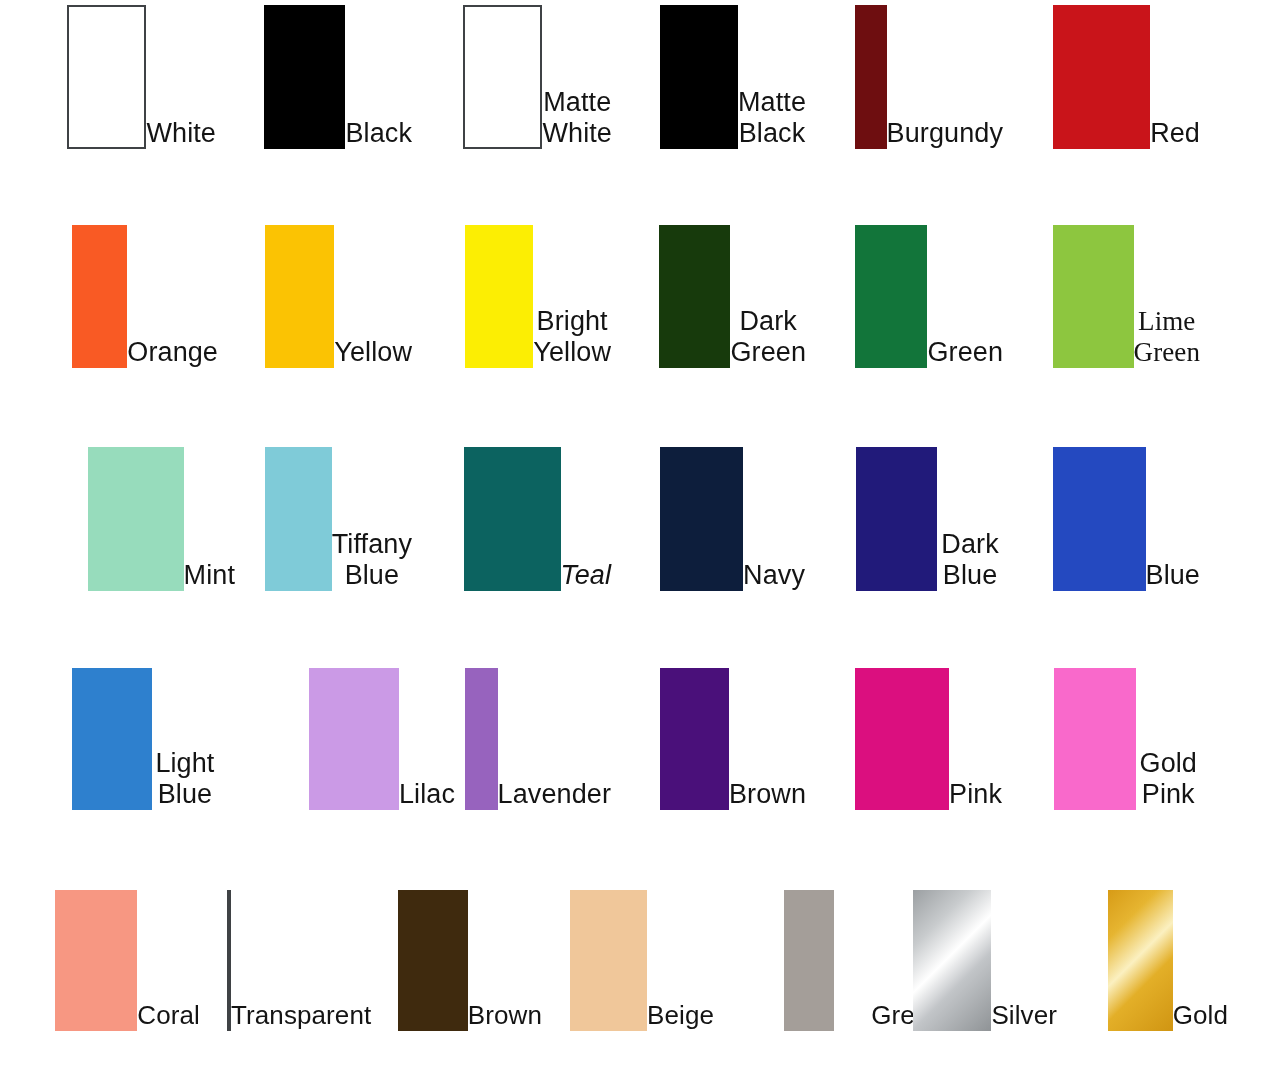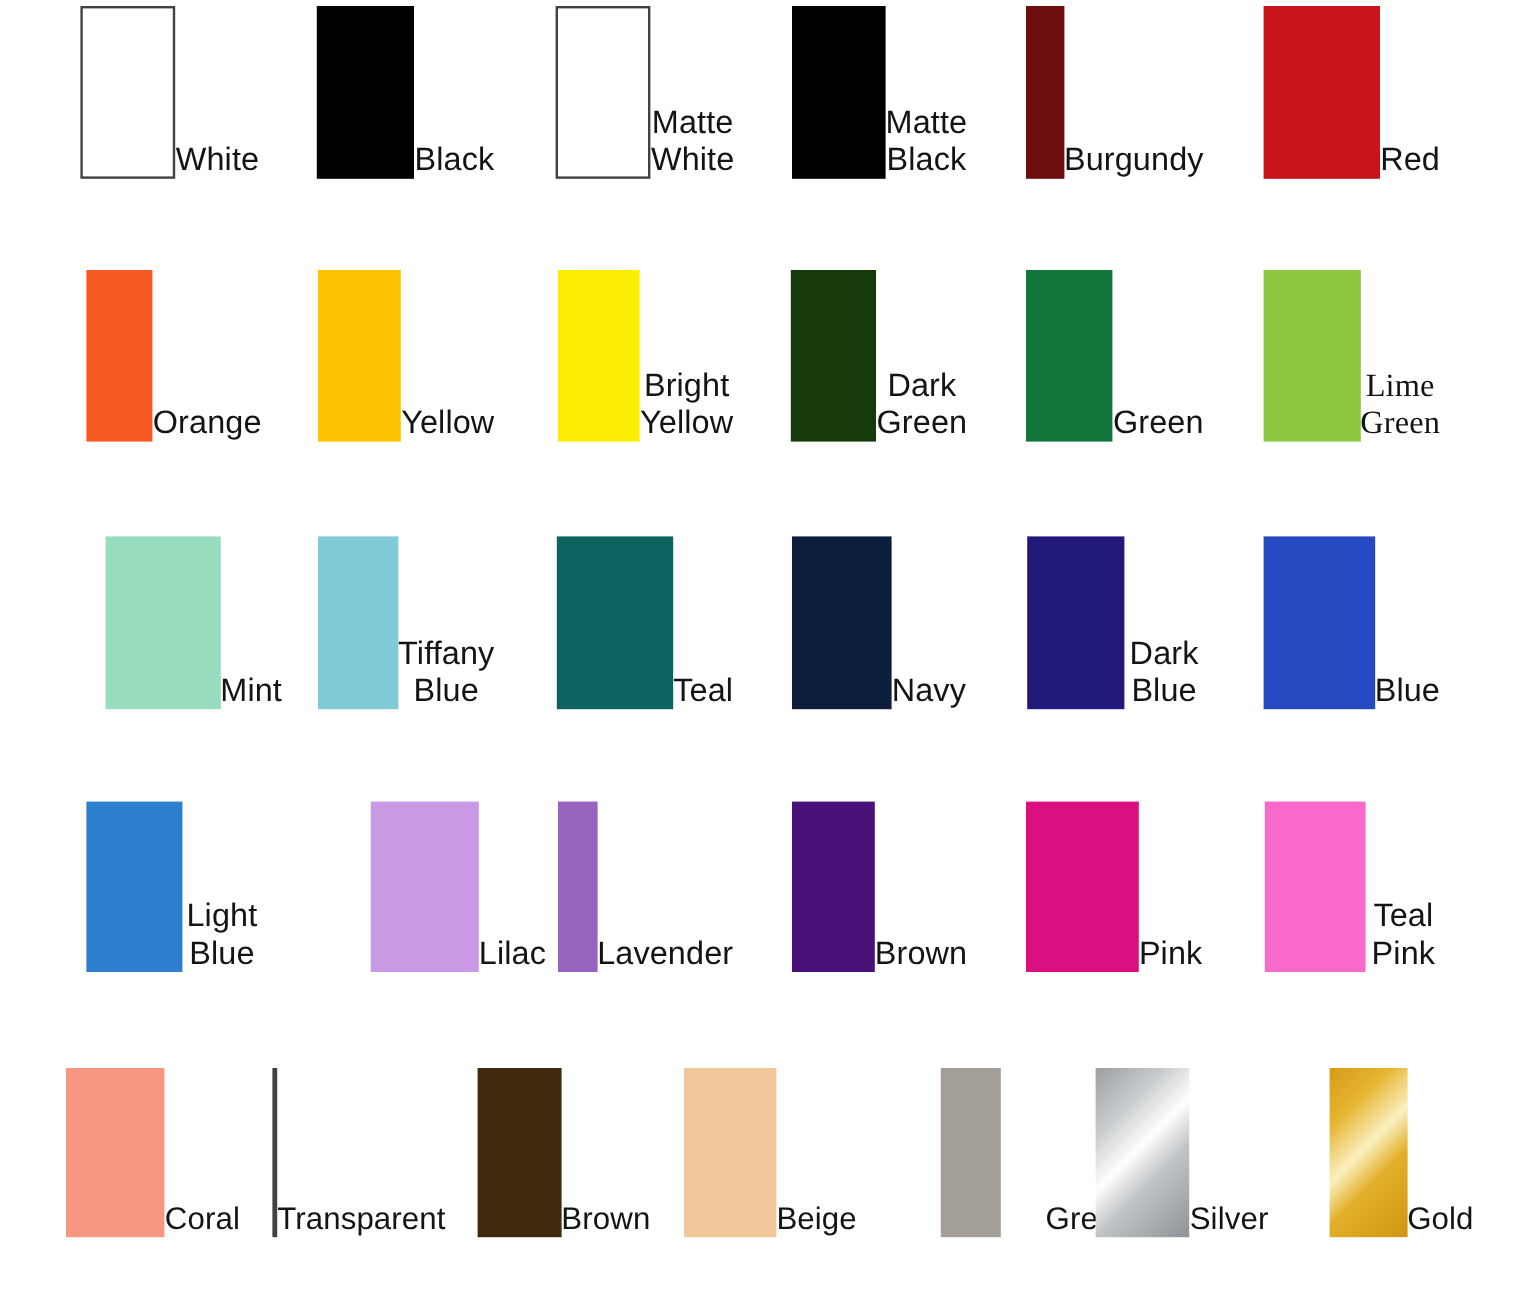--- a/index.html
+++ b/index.html
@@ -126,21 +126,21 @@
     <div class="swatch-row row-3" style="top: 447px;">
       <div class="swatch-cell" style="left: 88px; width: 147px;">
         <div class="chip" title="Mint" style="width: 147px; height: 144px; background: rgb(151, 220, 188);"></div>
         <div class="chip-label">Mint</div>
       </div>
       <div class="swatch-cell" style="left: 265px; width: 147px;">
         <div class="chip" title="Tiffany Blue" style="width: 147px; height: 144px; background: rgb(127, 203, 216);"></div>
         <div class="chip-label">Tiffany
 Blue</div>
       </div>
-      <div class="swatch-cell" style="left: 464px; width: 147px;">
+      <div class="swatch-cell" style="left: 464px; width: 147px; font-style: italic;">
         <div class="chip" title="Teal" style="width: 147px; height: 144px; background: rgb(12, 99, 96);"></div>
         <div class="chip-label">Teal</div>
       </div>
       <div class="swatch-cell" style="left: 660px; width: 145px;">
         <div class="chip" title="Navy" style="width: 145px; height: 144px; background: rgb(13, 30, 60);"></div>
         <div class="chip-label">Navy</div>
       </div>
       <div class="swatch-cell" style="left: 856px; width: 147px;">
         <div class="chip" title="Dark Blue" style="width: 147px; height: 144px; background: rgb(33, 26, 122);"></div>
         <div class="chip-label">Dark Blue</div>
@@ -166,21 +166,21 @@
       <div class="swatch-cell" style="left: 660px; width: 146px;">
         <div class="chip" title="Purple" style="width: 146px; height: 142px; background: rgb(74, 16, 122);"></div>
         <div class="chip-label">Brown</div>
       </div>
       <div class="swatch-cell" style="left: 855px; width: 147px;">
         <div class="chip" title="Pink" style="width: 147px; height: 142px; background: rgb(219, 15, 127);"></div>
         <div class="chip-label">Pink</div>
       </div>
       <div class="swatch-cell" style="left: 1054px; width: 147px;">
         <div class="chip" title="Soft Pink" style="width: 147px; height: 142px; background: rgb(249, 105, 203);"></div>
-        <div class="chip-label">Teal Pink</div>
+        <div class="chip-label">Gold Pink</div>
       </div>
     </div>
     <div class="swatch-row row-5" style="top: 890px;">
       <div class="swatch-cell" style="left: 55px; width: 145px;">
         <div class="chip" title="Coral" style="width: 145px; height: 141px; background: rgb(247, 151, 130);"></div>
         <div class="chip-label">Coral</div>
       </div>
       <div class="swatch-cell" style="left: 227px; width: 143px;">
         <div class="chip bordered" title="Transparent" style="width: 143px; height: 141px; background: rgb(255, 255, 255);"></div>
         <div class="chip-label">Transparent</div>

